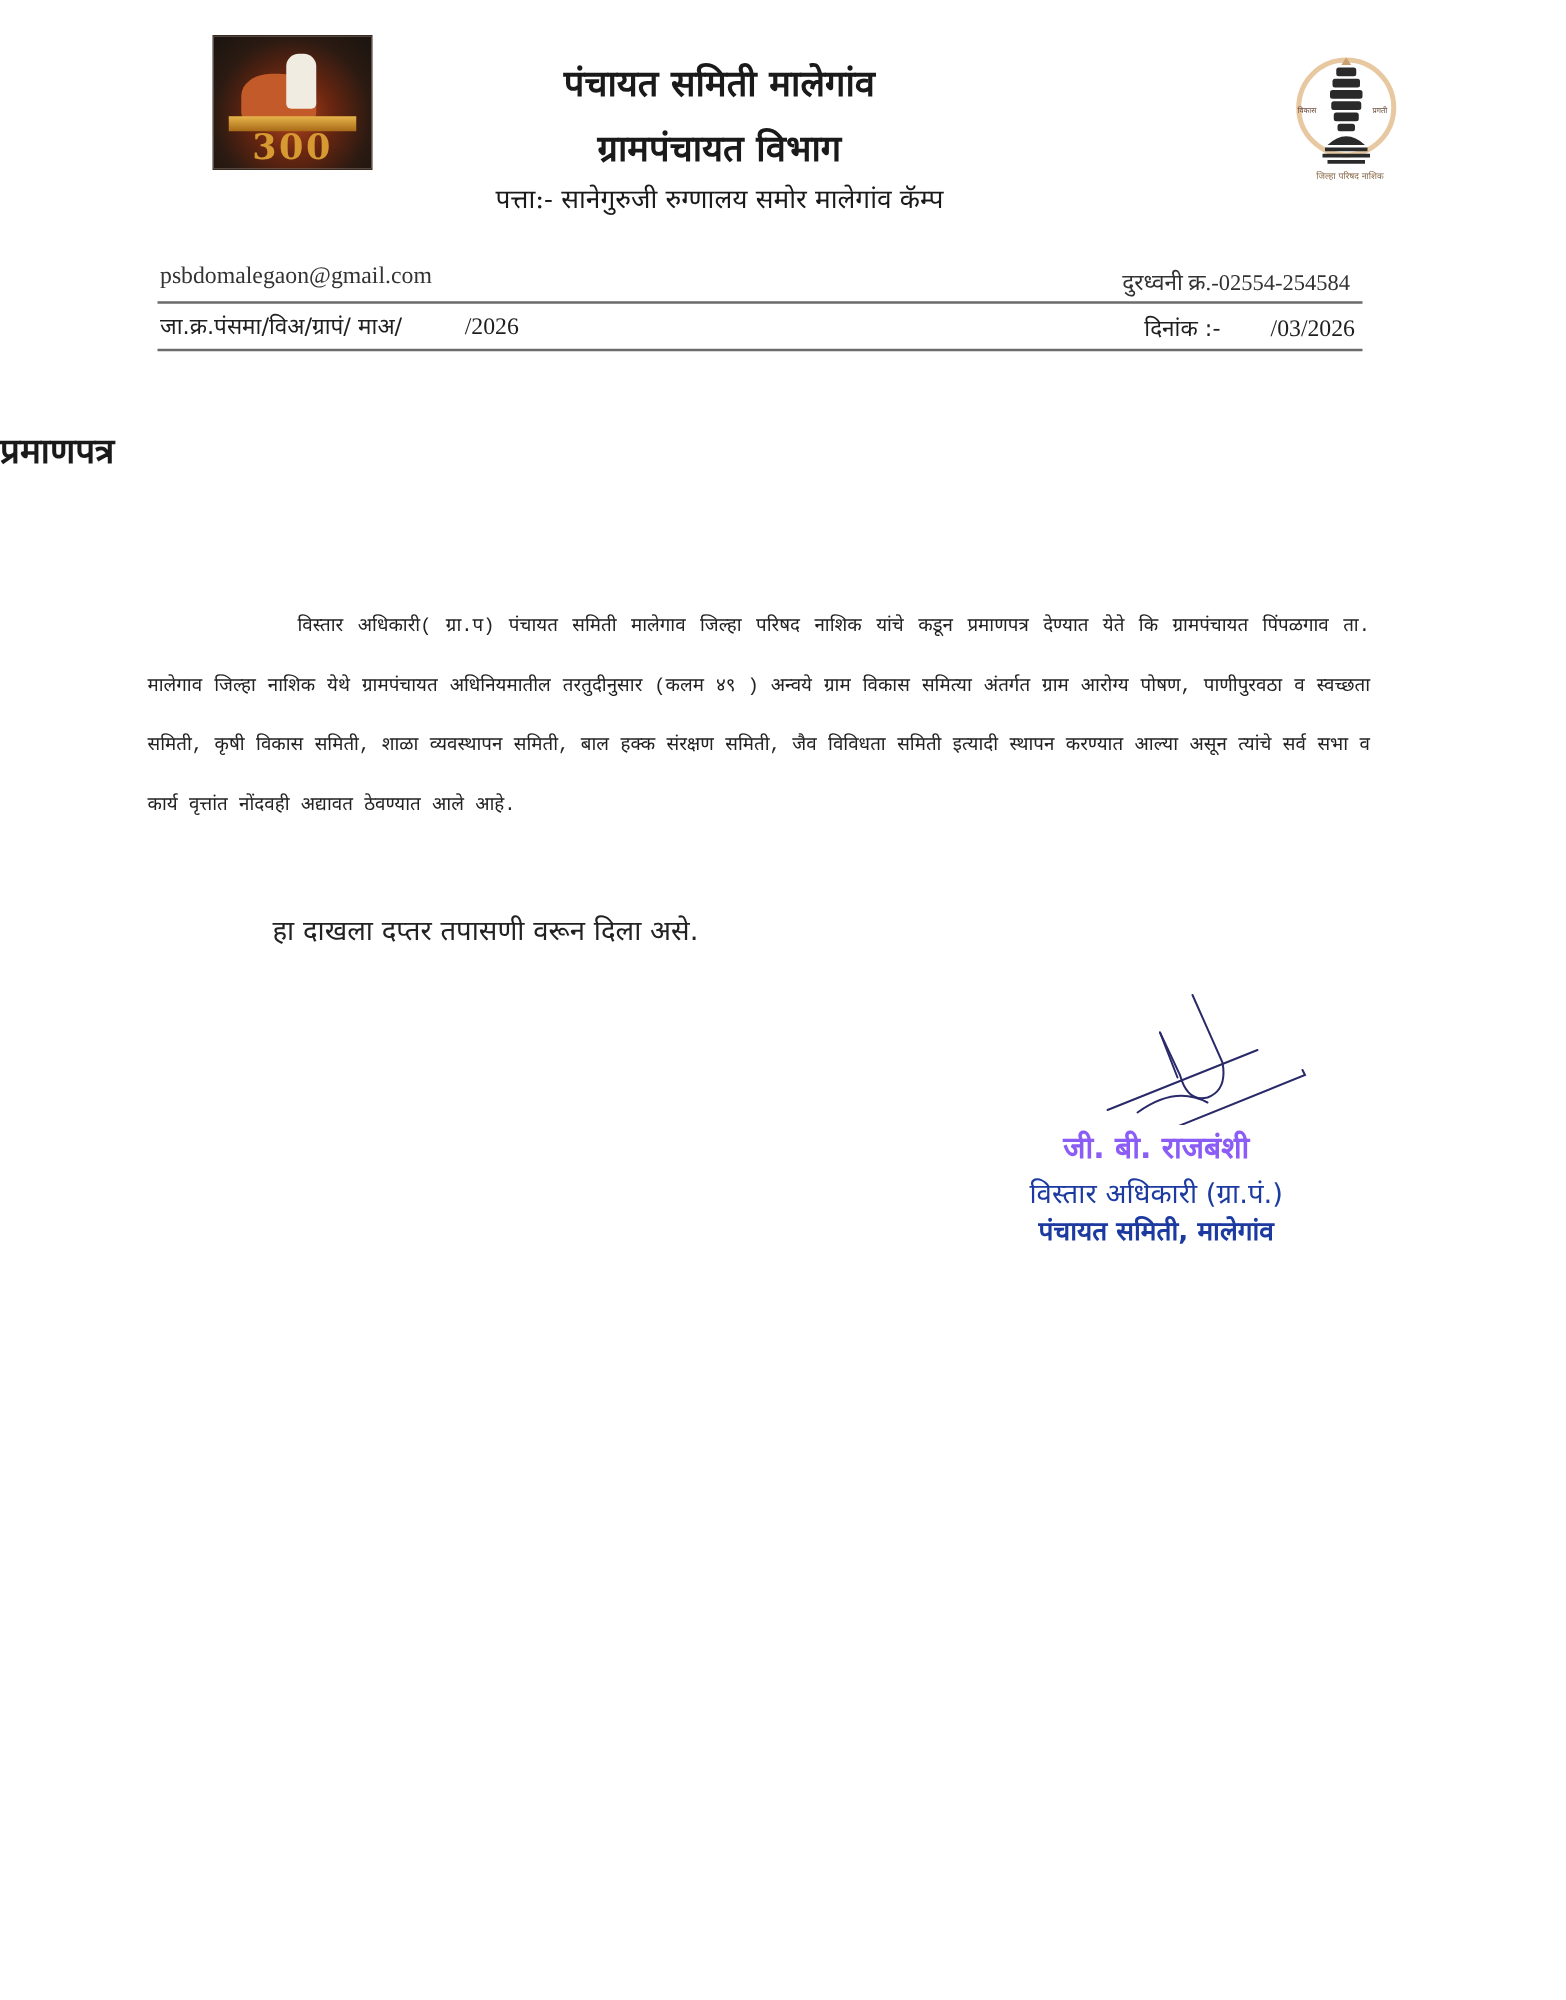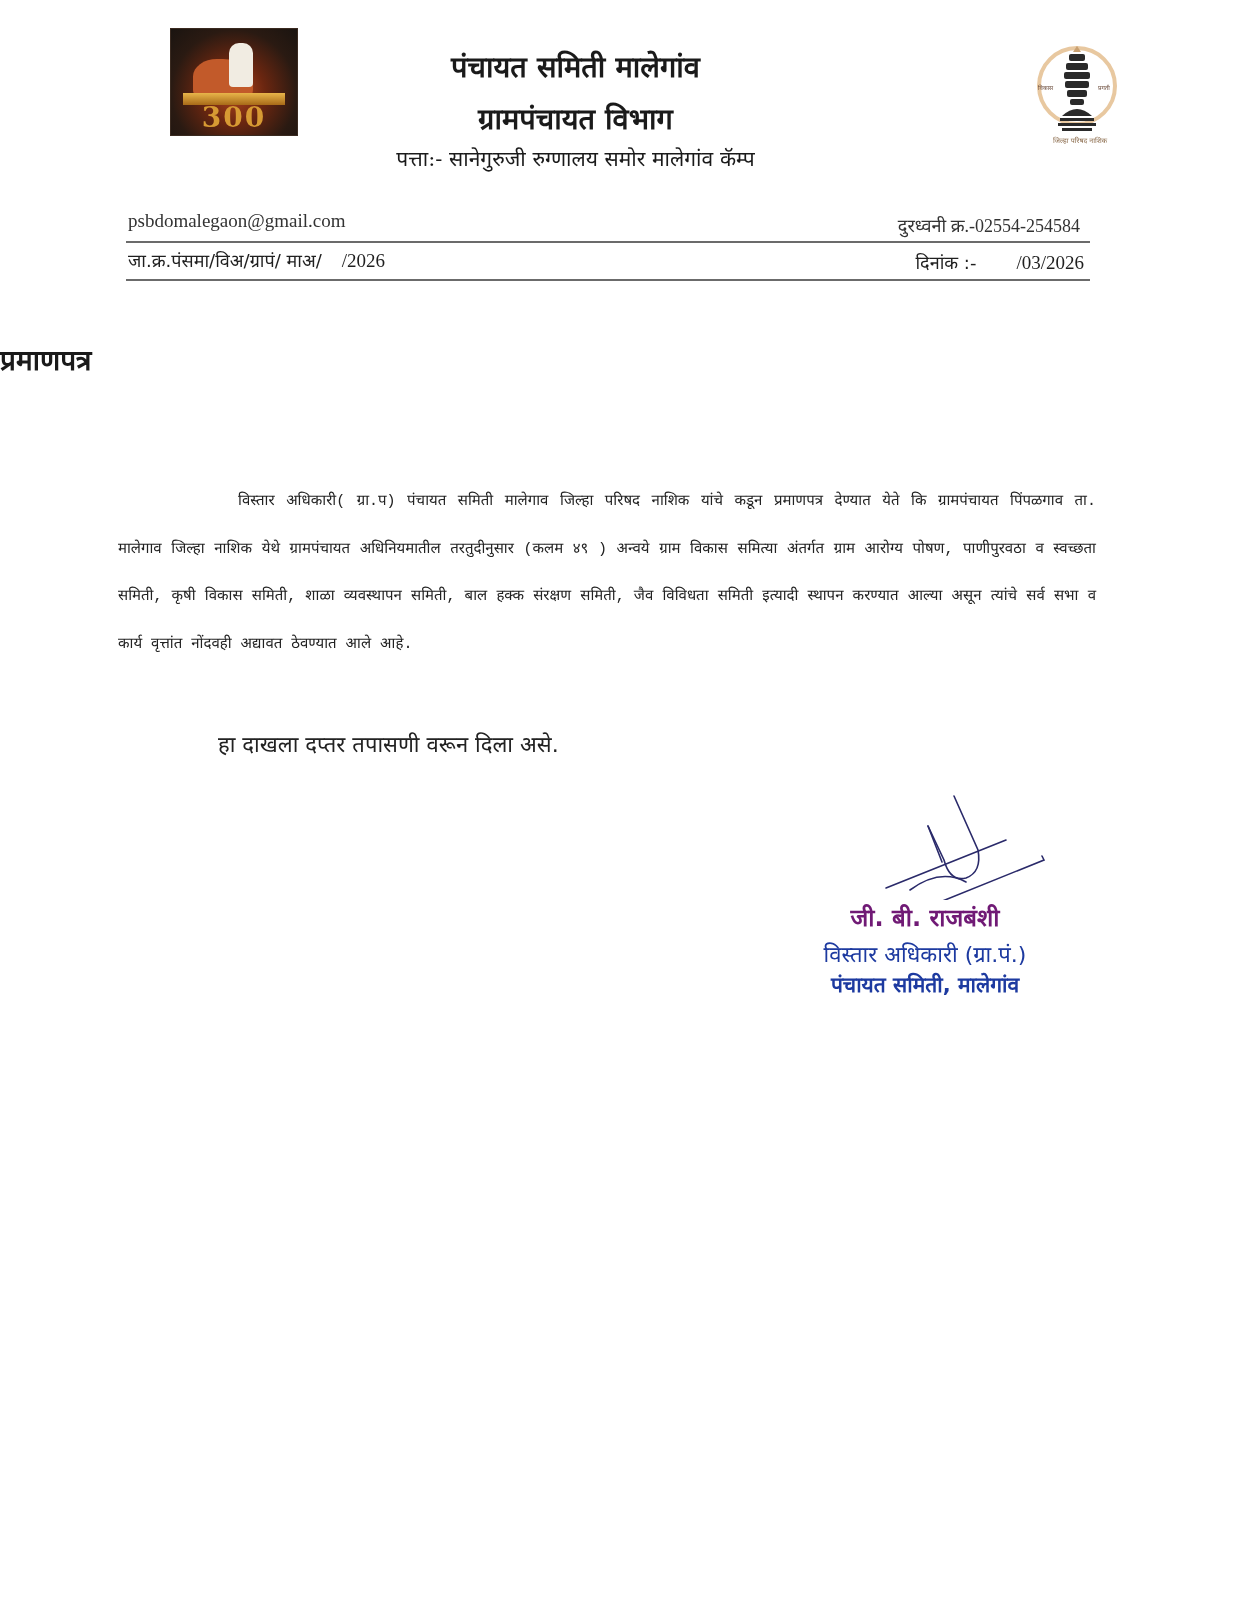--- a/index.html
+++ b/index.html
@@ -54,21 +54,21 @@
     }
 
     
     .contact { font-family: "Liberation Serif", serif; font-size: 19px; color: #333; }
     .email { left: 128px; top: 210px; }
     .phone { left: 858px; top: 213px; width: 222px; text-align: right; font-size: 18px; }
     .rule { left: 126px; width: 964px; height: 2px; background: #6b6b6b; }
     .rule1 { top: 241px; }
     .rule2 { top: 279px; }
     .refno { left: 128px; top: 248px; font-size: 18px; }
-    .refno .year { margin-left: 20px; font-family: "Liberation Serif", serif; font-size: 19px; }
+    .refno .year { margin-left: 50px; font-family: "Liberation Serif", serif; font-size: 19px; }
     .dateline { left: 890px; top: 250px; width: 194px; text-align: right; font-size: 18px; }
     .dateline .val { margin-left: 40px; font-family: "Liberation Serif", serif; font-size: 19px; text-align: center; }
 
     
     .doc-title {
       left: 0; width: 1225px; top: 340px; 
       font-weight: bold; font-size: 28px; color: #1a1a1a;
     }
 
     
@@ -77,21 +77,21 @@
       font-size: 15px; line-height: 47.5px; color: #222;
       text-align: justify;
       font-family: Liberation Mono, monospace;
     }
     .para .indent { display: inline-block; width: 120px; }
     .para2 { left: 218px; top: 728px; font-size: 22px; color: #222; text-align: right; }
 
     
     .sign-svg { left: 870px; top: 790px; width: 190px; height: 110px; }
     .sig-block { left: 780px; width: 290px; text-align: center; color: #1d3aa0; }
-    .sig-name { top: 900px; font-weight: bold; font-size: 24px; color: #701a75; }
+    .sig-name { top: 900px; font-weight: bold; font-size: 24px; color: #8b5cf6; }
     .sig-role { top: 938px; font-size: 22px; }
     .sig-org { top: 970px; font-size: 21px; font-weight: bold; }
   </style>
 </head>
 <body>
 
 <div class="abs logo-left">
   <div class="horse"></div>
   <div class="rider"></div>
   <div class="band"></div>

